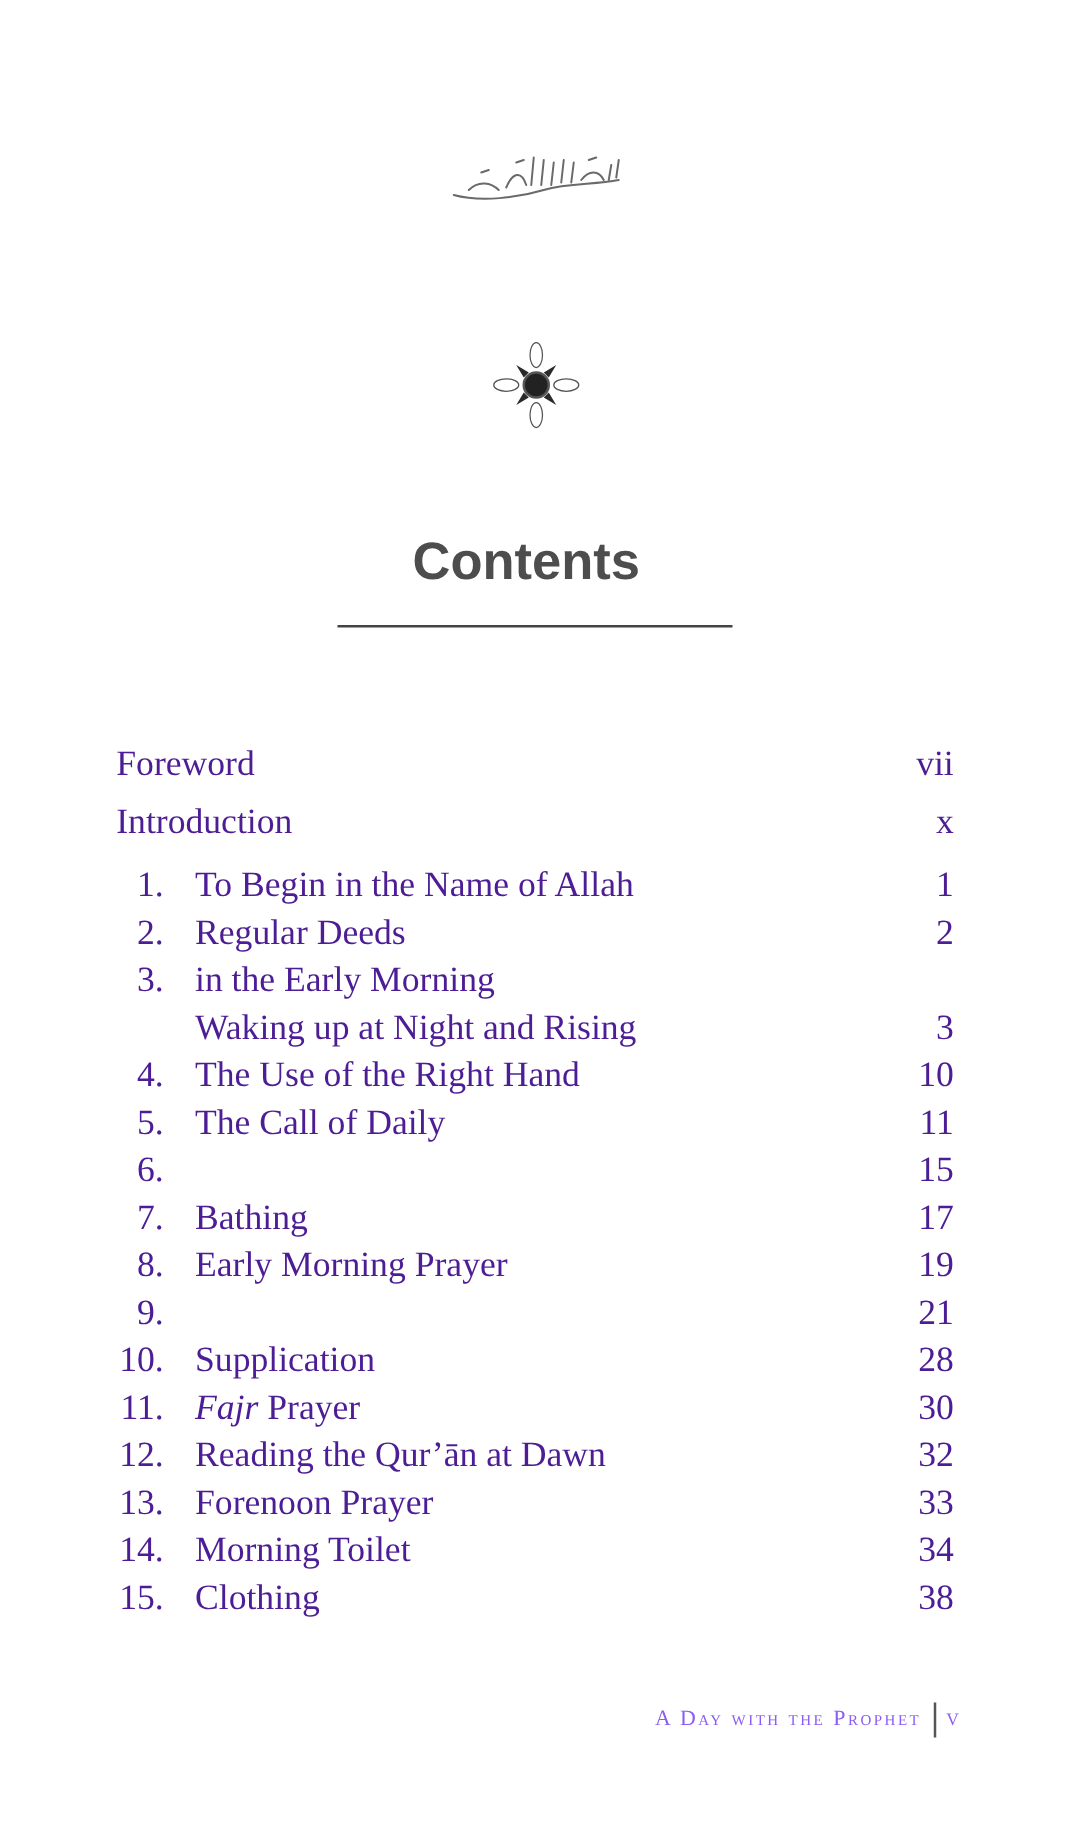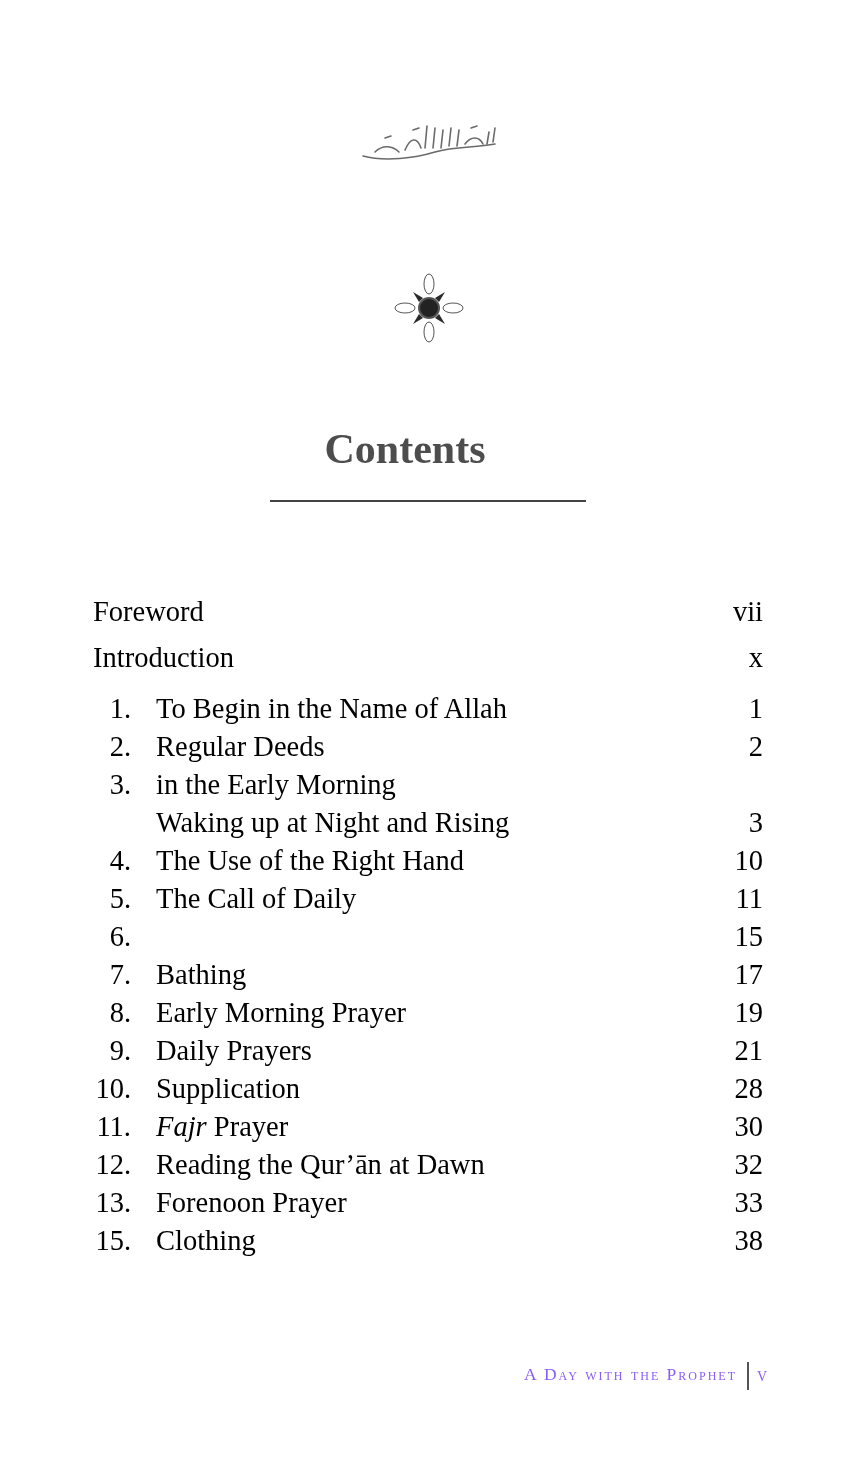--- a/index.html
+++ b/index.html
@@ -1,21 +1,21 @@
 <!DOCTYPE html>
 <html><head>
   <meta charset="utf-8">
   <style>
     html, body { margin: 0; padding: 0; background: #ffffff; }
     body { width: 863px; height: 1469px; position: relative; overflow: hidden; color: #4a4a4a; font-family: "Liberation Serif", "DejaVu Serif", serif; }
     .basmala { position: absolute; left: 355px; top: 118px; width: 150px; height: 50px; }
     .ornament { position: absolute; left: 393px; top: 272px; width: 72px; height: 72px; }
-    .title { position: absolute; left: 0; width: 810px; top: 423px; text-align: center; font-family: Liberation Serif, serif; font-weight: bold; font-size: 42px; color: #4d4d4d; line-height: 52px; }
+    .title { position: absolute; left: 16px; width: 810px; top: 423px; text-align: center; font-family: Liberation Sans, sans-serif; font-weight: bold; font-size: 42px; color: #4d4d4d; line-height: 52px; }
     .rule { position: absolute; left: 270px; top: 500px; width: 316px; height: 2px; background: #444; }
-    .toc { position: absolute; left: 93px; width: 670px; top: 590px; font-size: 28.5px; color: #000000; }
+    .toc { position: absolute; left: 93px; width: 670px; top: 590px; font-size: 28.5px; color: #4c1d95; }
     .front-row { position: relative; height: 46px; line-height: 44px; }
     .front-row .page { position: absolute; right: 0; top: 0; }
     .chapters { margin-top: 8px; }
     .ch-row { position: relative; min-height: 38px; line-height: 38px; }
     .ch-num { position: absolute; left: 0; width: 38px; text-align: right; }
     .ch-title { margin-left: 63px; margin-right: 60px; }
     .ch-title .line { display: block; }
     .ch-title i { font-style: italic; }
     .ch-page { position: absolute; right: 0; bottom: 0; line-height: 38px; }
     .footer { position: absolute; right: 100px; top: 1360px; font-size: 17.5px; letter-spacing: 2px; color: #8b5cf6; line-height: 28px; font-variant: small-caps; }
@@ -123,23 +123,20 @@
     </div>
     <div class="ch-row">
       <span class="ch-num">8.</span>
       <div class="ch-title">
           <span class="line">Early Morning Prayer</span>
         </div>
       <span class="ch-page">19</span>
     </div>
     <div class="ch-row">
       <span class="ch-num">9.</span>
-      <div class="ch-title">
-          <span class="line">Daily Prayers</span>
-        </div>
       <span class="ch-page">21</span>
     </div>
     <div class="ch-row">
       <span class="ch-num">10.</span>
       <div class="ch-title">
           <span class="line">Supplication</span>
         </div>
       <span class="ch-page">28</span>
     </div>
     <div class="ch-row">
@@ -157,20 +154,27 @@
       <span class="ch-page">32</span>
     </div>
     <div class="ch-row">
       <span class="ch-num">13.</span>
       <div class="ch-title">
           <span class="line">Forenoon Prayer</span>
         </div>
       <span class="ch-page">33</span>
     </div>
     <div class="ch-row">
+      <span class="ch-num">14.</span>
+      <div class="ch-title">
+          <span class="line">Morning Toilet</span>
+        </div>
+      <span class="ch-page">34</span>
+    </div>
+    <div class="ch-row">
       <span class="ch-num">15.</span>
       <div class="ch-title">
           <span class="line">Clothing</span>
         </div>
       <span class="ch-page">38</span>
     </div>
   </div>
 </div>
 
 <div class="footer">

